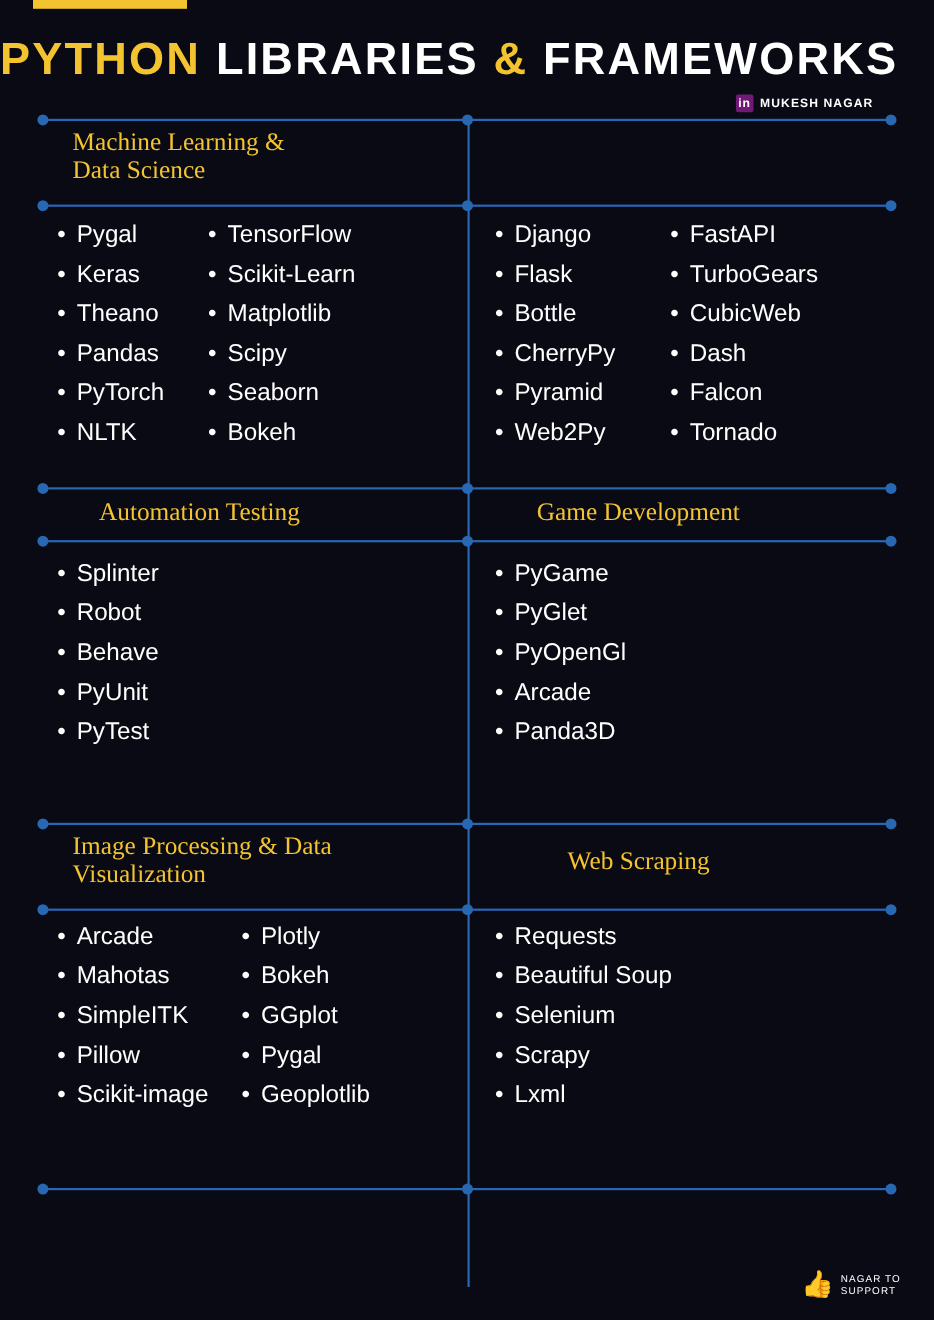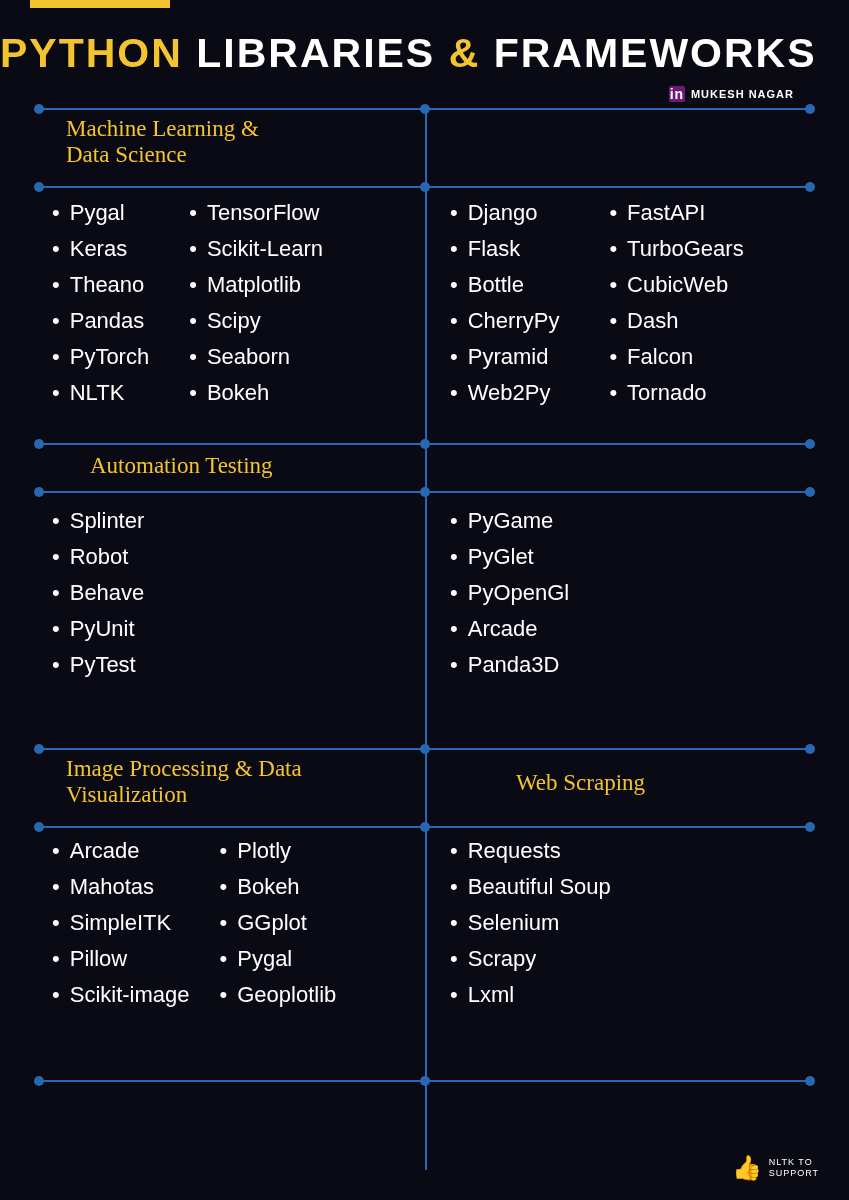--- a/index.html
+++ b/index.html
@@ -45,21 +45,21 @@
   letter-spacing: 1px;
 }
 .linkedin-icon {
   width: 16px;
   height: 16px;
   background: #701a75;
   border-radius: 2px;
   display: flex;
   align-items: center;
   justify-content: center;
-  font-size: 14px;
+  font-size: 11px;
   font-weight: bold;
   color: #fff;
 }
 .grid {
   position: absolute;
   top: 108px;
   left: 38px;
   right: 38px;
   bottom: 30px;
 }
@@ -212,20 +212,21 @@
   <div class="items" style="top:400px;left:14px">
     <div class="col" id="auto-col1">
         <div class="item">Splinter</div>
         <div class="item">Robot</div>
         <div class="item">Behave</div>
         <div class="item">PyUnit</div>
         <div class="item">PyTest</div>
       </div>
   </div>
 
+  <div class="section-title" style="top:345px;left:450px">Game Development</div>
   <div class="items" style="top:400px;left:412px">
     <div class="col" id="game-col1">
         <div class="item">PyGame</div>
         <div class="item">PyGlet</div>
         <div class="item">PyOpenGl</div>
         <div class="item">Arcade</div>
         <div class="item">Panda3D</div>
       </div>
   </div>
 
@@ -271,16 +272,16 @@
 
   <div class="hline" style="top:972px"></div>
   <div class="dot" style="top:968px;left:-4px"></div>
   <div class="dot" style="top:968px;right:-4px"></div>
   <div class="dot" style="top:968px;left:calc(50% - 5px)"></div>
 </div>
 
 <div class="like">
   <span class="thumb">👍</span>
   <div class="like-text">
-    <div>NLTK TO</div>
+    <div>NAGAR TO</div>
     <div>SUPPORT</div>
   </div>
 </div>
 
 </body></html>

